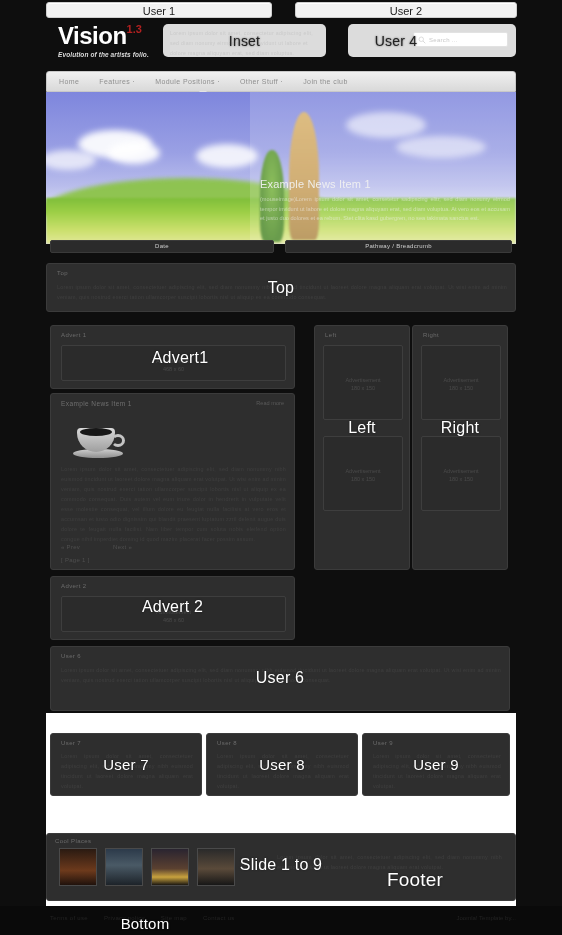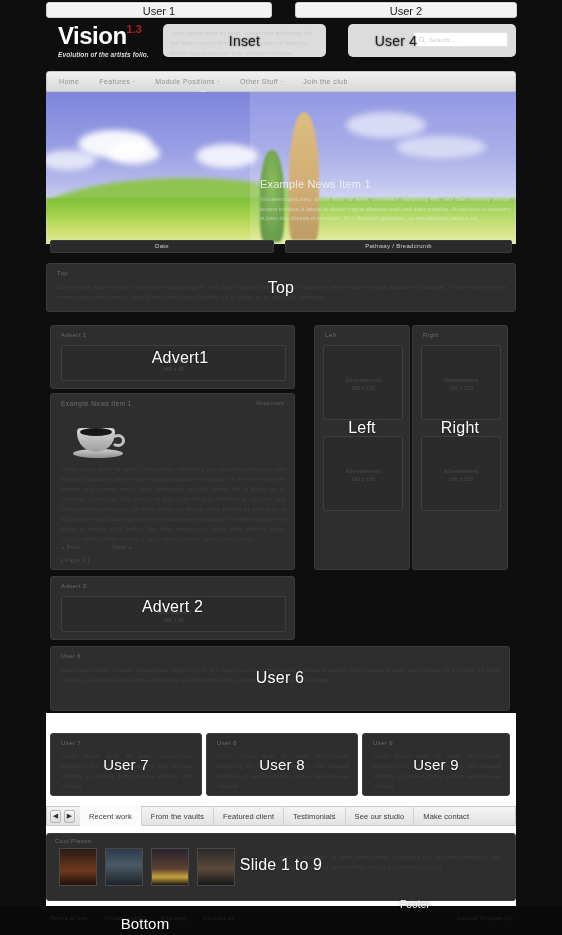--- a/index.html
+++ b/index.html
@@ -323,34 +323,20 @@
     <div class="ghosttext" style="left:10px;top:17px;width:132px;">Lorem ipsum dolor sit amet, consectetuer adipiscing elit, sed diam nonummy nibh euismod tincidunt ut laoreet dolore magna aliquam erat volutpat.</div>
   </div>
   <div class="poslabel" style="left:206px;top:756px;width:152px;font-size:15px;">User 8</div>
 
   <div class="panel" style="left:362px;top:733px;width:148px;height:63px;">
     <div class="ptitle">User 9</div>
     <div class="ghosttext" style="left:10px;top:17px;width:128px;">Lorem ipsum dolor sit amet, consectetuer adipiscing elit, sed diam nonummy nibh euismod tincidunt ut laoreet dolore magna aliquam erat volutpat.</div>
   </div>
   <div class="poslabel" style="left:362px;top:756px;width:148px;font-size:15px;">User 9</div>
 
-  <div class="tabstrip">
-    <div class="arrbtn">
-      <span>◀</span>
-    </div>
-    <div class="arrbtn" style="margin-right:5px;">
-      <span>▶</span>
-    </div>
-    <div class="tab active">Recent work</div>
-    <div class="tab">From the vaults</div>
-    <div class="tab">Featured client</div>
-    <div class="tab">Testimonials</div>
-    <div class="tab">See our studio</div>
-    <div class="tab" style="border-right:none;">Make contact</div>
-  </div>
 
   <div class="panel slides">
     <div class="ptitle" style="left:8px;top:4px;">Cool Places</div>
     <div class="thumb t1"></div>
     <div class="thumb t2"></div>
     <div class="thumb t3"></div>
     <div class="thumb t4"></div>
     <div class="ghosttext" style="left:230px;top:18px;width:225px;">Lorem ipsum dolor sit amet, consectetuer adipiscing elit, sed diam nonummy nibh euismod tincidunt ut laoreet dolore magna aliquam erat volutpat.</div>
   </div>
   <div class="poslabel" style="left:46px;top:856px;width:470px;font-size:16px;">Slide 1 to 9</div>
@@ -358,15 +344,15 @@
   <div class="footer">
     <div class="footlinks">
       <span>Terms of use</span>
       <span>Privacy policy</span>
       <span>Site map</span>
       <span>Contact us</span>
     </div>
     <div class="footright">Joomla! Template by...</div>
   </div>
   <div class="poslabel" style="left:60px;top:915px;width:170px;font-size:15px;">Bottom</div>
-  <div class="poslabel" style="left:330px;top:899px;width:170px;font-size:10px;">Footer</div>
+  <div class="poslabel" style="left:330px;top:869px;width:170px;font-size:19px;">Footer</div>
 
 </div>
 
 </body></html>

